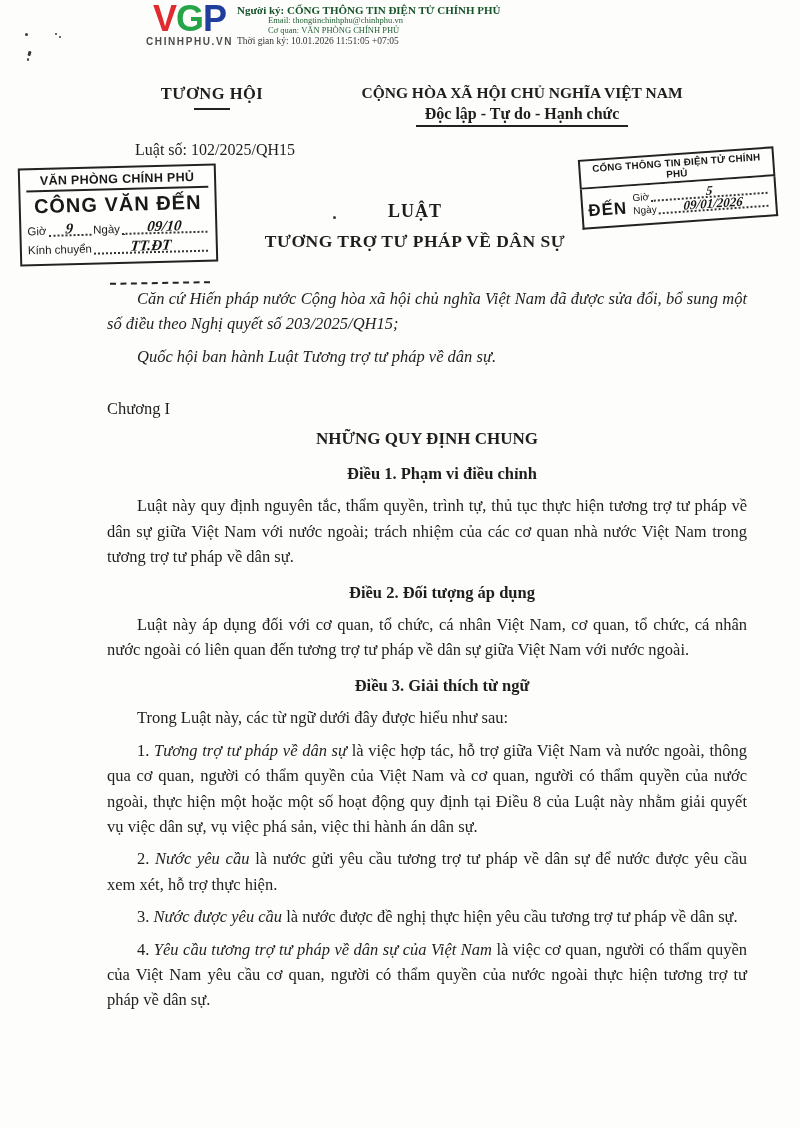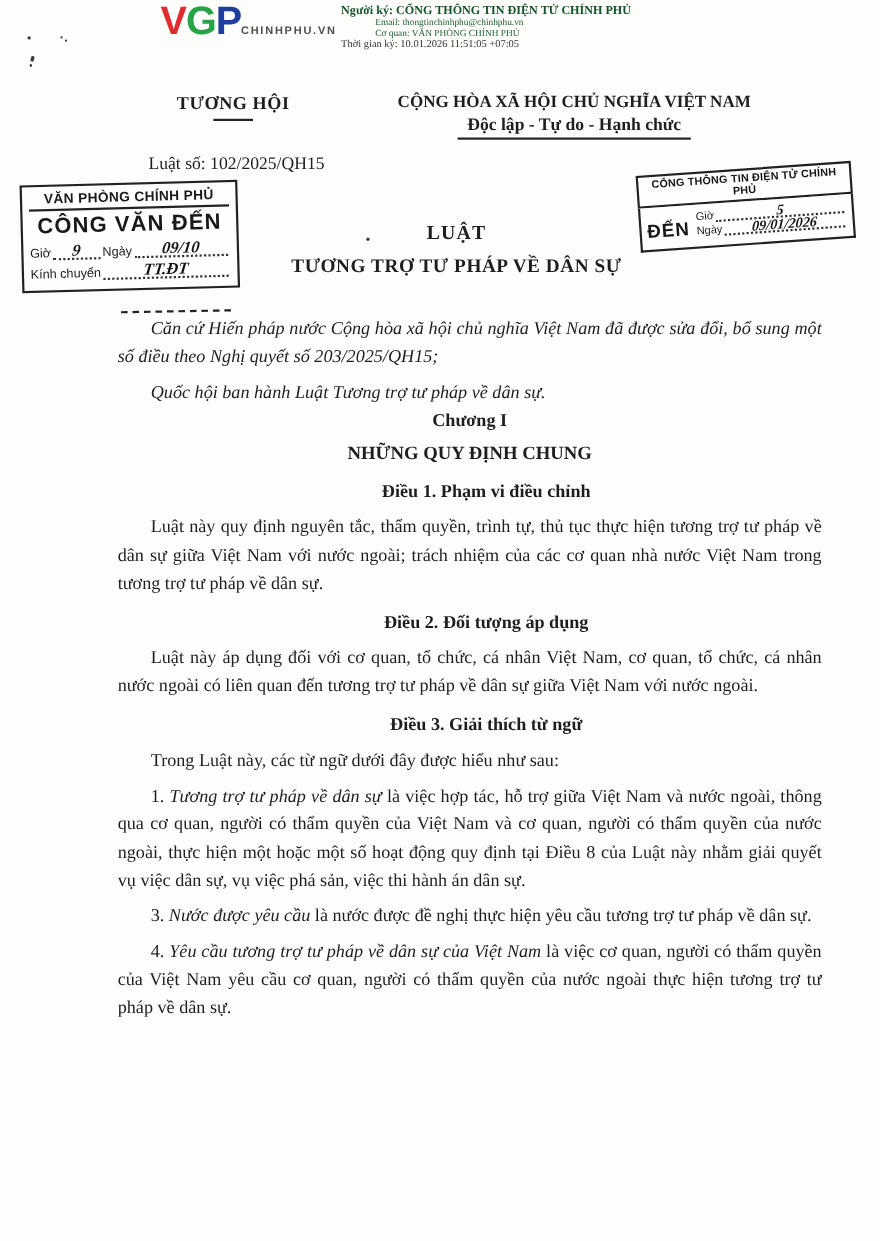--- a/index.html
+++ b/index.html
@@ -8,21 +8,21 @@
     position: relative;
     background: #fdfdfb;
     font-family: "Liberation Serif", serif;
     color: #1e1e1e;
     overflow: hidden;
   }
   .abs { position: absolute; }
 
   
   .sig { left: 146px; top: 4px; display: flex; align-items: flex-start; }
-  .vgp-col { display: flex; flex-direction: row; align-items: flex-end; }
+  .vgp-col { display: flex; flex-direction: column; align-items: center; }
   .vgp { font-family: "Liberation Sans", sans-serif; font-weight: bold;
          font-size: 36px; line-height: 30px; letter-spacing: -1px; }
   .vgp .v { color: #e02b2f; } .vgp .g { color: #27a348; } .vgp .p { color: #1f3e9e; }
   .vgp-sub { font-family: "Liberation Sans", sans-serif; font-weight: bold;
              font-size: 10px; letter-spacing: 1.6px; color: #4d4d4d; margin-top: 2px; }
   .sig-lines { margin-left: 4px; color: #195c2d; }
   .sig-l1 { font-size: 11px; font-weight: bold; line-height: 12px; color:#15522a; }
   .sig-l2, .sig-l3 { font-size: 8.5px; line-height: 9.5px; color:#1d5e31;margin-left:31px; }
   .sig-l4 { font-size: 9.5px; line-height: 11px; color: #333; margin-top: 1px; }
 
@@ -67,21 +67,21 @@
   
   .title { left: 30px; top: 201px; width: 770px; text-align: center; }
   .title .l1 { font-weight: bold; font-size: 18px; letter-spacing: 1px; }
   .title .l2 { font-weight: bold; font-size: 17.5px; letter-spacing: .5px; margin-top: 9px; }
 
   
   .content { left: 107px; top: 286px; width: 640px; font-size: 16.5px; line-height: 25.4px; }
   .content p { text-align: justify; text-indent: 30px; margin-bottom: 7px; }
   .content p.pre { font-style: italic; }
   .content p.pre2 { font-style: italic; margin-bottom: 0; }
-  .chap-label { text-align: center; font-weight: bold; }
+  .chap-label { text-align: left; font-weight: normal; margin-top: 27px; }
   .chap-title { text-align: center; font-weight: bold; font-size: 17px; margin-top: 4px; margin-bottom: 6px; }
   .art-head { font-weight: bold; text-indent: 30px; margin-top: 10px; margin-bottom: 7px; text-align: center; }
   .term { font-style: italic; }
 
   
   .speck { background: #3a3a3a; border-radius: 50%; }
 </style>
 </head>
 <body>
 
@@ -168,20 +168,21 @@
   <p>Luật này quy định nguyên tắc, thẩm quyền, trình tự, thủ tục thực hiện tương trợ tư pháp về dân sự giữa Việt Nam với nước ngoài; trách nhiệm của các cơ quan nhà nước Việt Nam trong tương trợ tư pháp về dân sự.</p>
 
   <div class="art-head">Điều 2. Đối tượng áp dụng</div>
   <p>Luật này áp dụng đối với cơ quan, tổ chức, cá nhân Việt Nam, cơ quan, tổ chức, cá nhân nước ngoài có liên quan đến tương trợ tư pháp về dân sự giữa Việt Nam với nước ngoài.</p>
 
   <div class="art-head">Điều 3. Giải thích từ ngữ</div>
   <p>Trong Luật này, các từ ngữ dưới đây được hiểu như sau:</p>
 
   <p><span>1. </span><span class="term">Tương trợ tư pháp về dân sự</span><span> là việc hợp tác, hỗ trợ giữa Việt Nam và nước ngoài, thông qua cơ quan, người có thẩm quyền của Việt Nam và cơ quan, người có thẩm quyền của nước ngoài, thực hiện một hoặc một số hoạt động quy định tại Điều 8 của Luật này nhằm giải quyết vụ việc dân sự, vụ việc phá sản, việc thi hành án dân sự.</span></p>
 
+  <p><span>2. </span><span class="term">Nước yêu cầu</span><span> là nước gửi yêu cầu tương trợ tư pháp về dân sự để nước được yêu cầu xem xét, hỗ trợ thực hiện.</span></p>
 
   <p><span>3. </span><span class="term">Nước được yêu cầu</span><span> là nước được đề nghị thực hiện yêu cầu tương trợ tư pháp về dân sự.</span></p>
 
   <p><span>4. </span><span class="term">Yêu cầu tương trợ tư pháp về dân sự của Việt Nam</span><span> là việc cơ quan, người có thẩm quyền của Việt Nam yêu cầu cơ quan, người có thẩm quyền của nước ngoài thực hiện tương trợ tư pháp về dân sự.</span></p>
 </div>
 
 <div class="abs speck" style="left:25px;top:33px;width:3px;height:3px;"></div>
 <div class="abs speck" style="left:55px;top:33px;width:2px;height:2px;"></div>
 <div class="abs speck" style="left:59px;top:36px;width:2px;height:2px;"></div>
 <div class="abs speck" style="left:28px;top:51px;width:3px;height:5px;border-radius:1px;transform:rotate(15deg);"></div>

